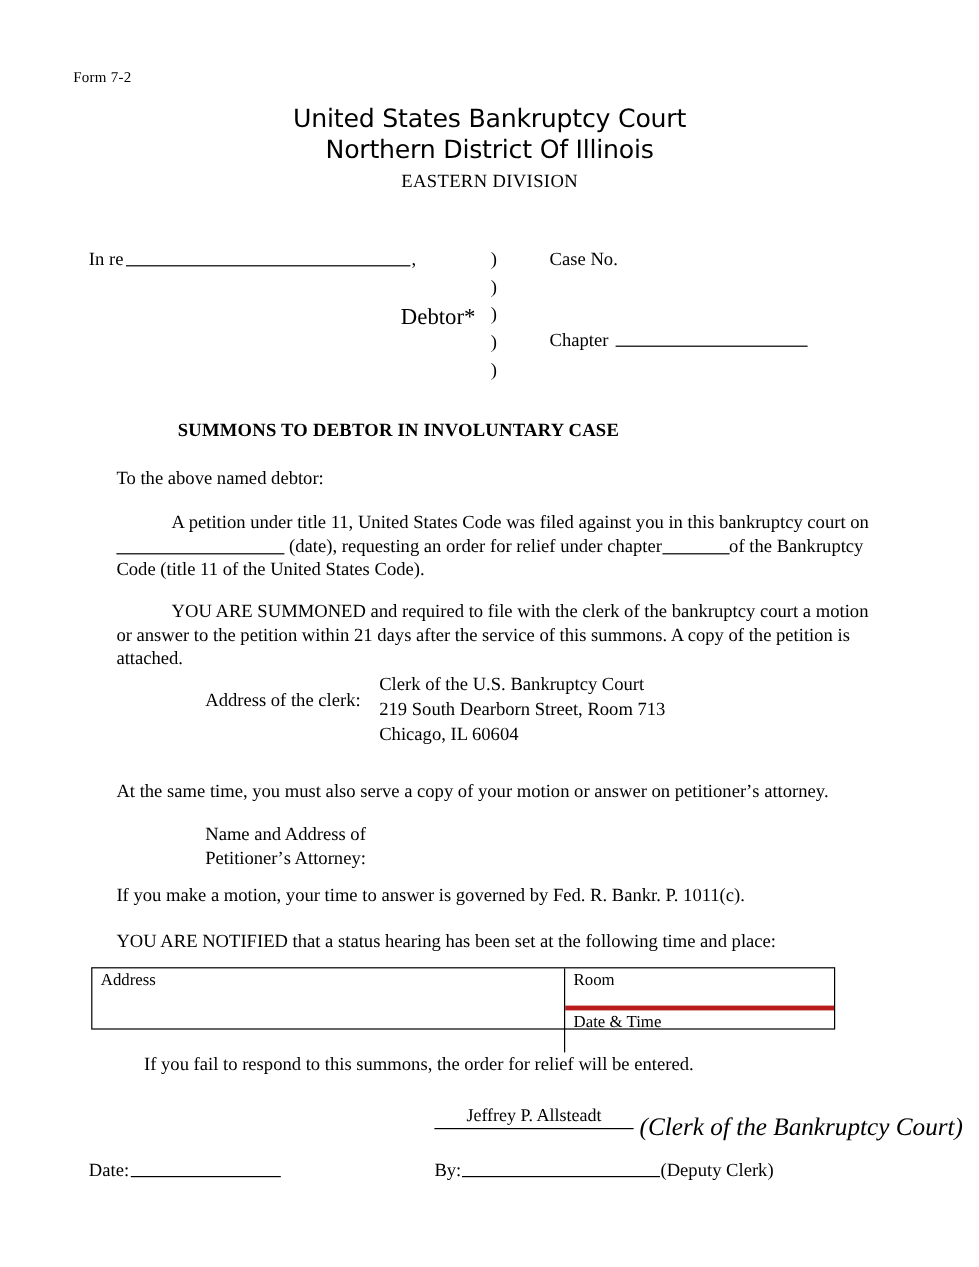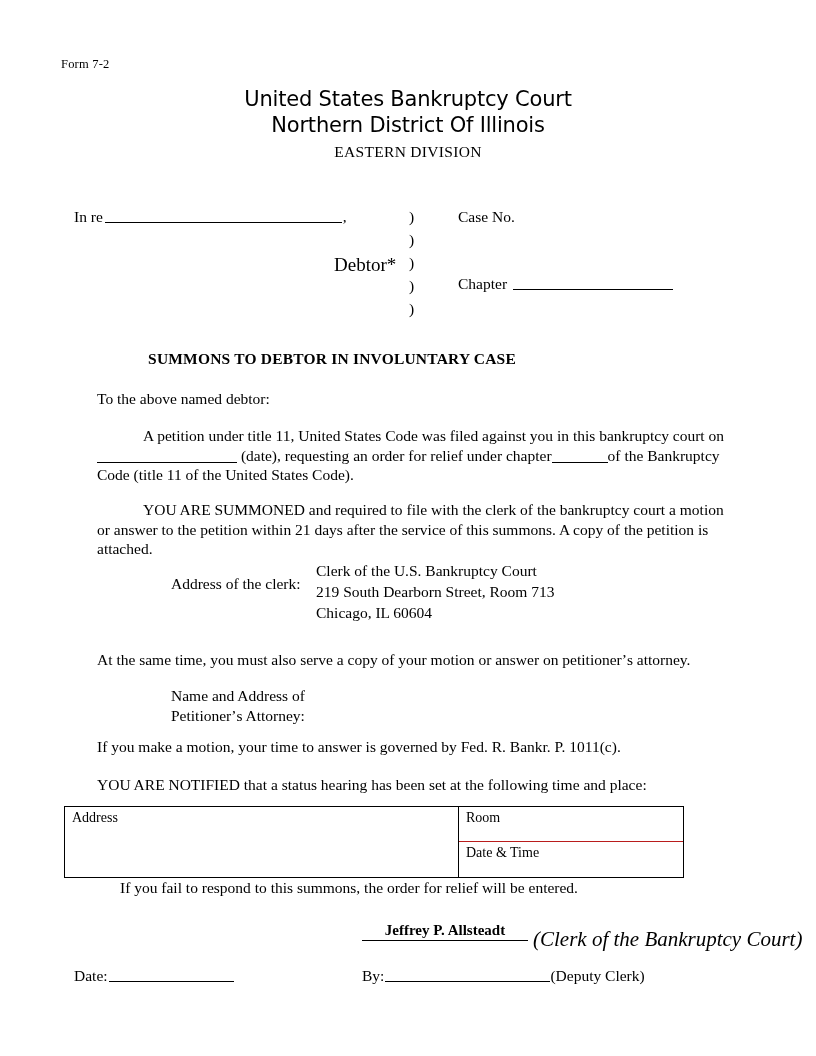--- a/index.html
+++ b/index.html
@@ -177,24 +177,24 @@
     font-size: 15.5px;
     line-height: 19.5px;
   }
 
   .p-motion { top: 737px; }
   .p-notified { top: 775px; }
 
   
   .hearing-table {
     position: absolute;
-    left: 64px;
+    left: 76px;
     top: 806px;
     width: 620px;
-    height: 72px;
+    height: 52px;
     border: 1px solid #000;
     box-sizing: border-box;
     padding-left: 16px;
   }
   .hearing-table .left-cell {
     position: absolute;
     left: 0;
     top: 0;
     width: 394px;
     height: 70px;
@@ -203,21 +203,21 @@
     padding: 3px 0 0 7px;
     font-size: 14px;
   }
   .hearing-table .right-top {
     position: absolute;
     left: 394px;
     top: 0;
     width: 224px;
     height: 35px;
     box-sizing: border-box;
-    border-bottom: 1px solid #b91c1c;
+    border-bottom: 4px solid #b91c1c;
     padding: 3px 0 0 7px;
     font-size: 14px;
   }
   .hearing-table .right-bottom {
     position: absolute;
     left: 394px;
     top: 35px;
     width: 224px;
     height: 35px;
     box-sizing: border-box;
@@ -236,21 +236,20 @@
   
   .clerk-sign {
     position: absolute;
     left: 362px;
     top: 922px;
     width: 166px;
     border-bottom: 1px solid #000;
     text-align: center;
     font-size: 15px;
     padding-bottom: 1px;
-    font-weight: bold;
   }
   .clerk-sign-label {
     position: absolute;
     left: 533px;
     top: 927px;
     font-size: 21px;
     font-style: italic;
   }
 
   

